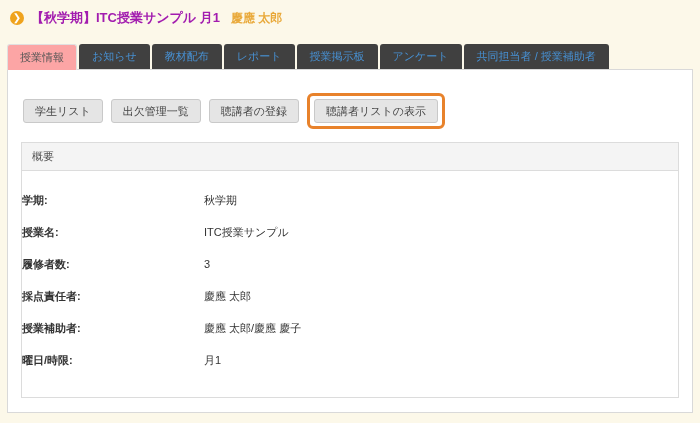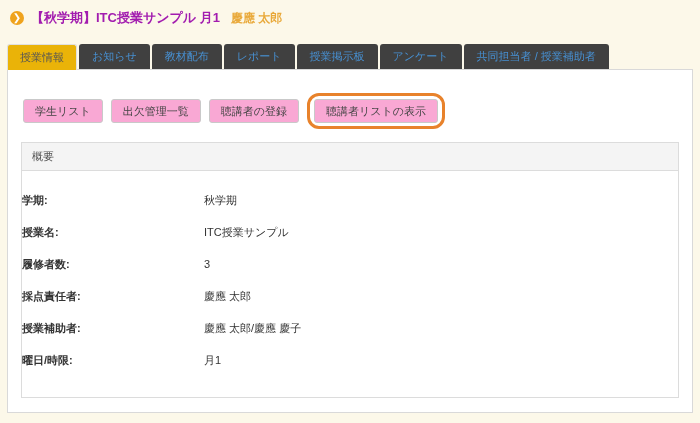--- a/index.html
+++ b/index.html
@@ -46,21 +46,21 @@
     background: #404040;
     color: #4790d2;
     font-size: 11px;
     padding: 6px 13px;
     border-radius: 3px 3px 0 0;
     line-height: 12px;
     cursor: pointer;
     white-space: nowrap;
   }
   .tab.active {
-    background: #eab308;
+    background: #fca5a5;
     color: #555;
     border: 1px solid #e0e0e0;
     border-bottom: none;
     margin-bottom: -1px;
     padding: 6px 12px 7px 12px;
     z-index: 3;
   }
 
   
   .panel {
@@ -72,34 +72,34 @@
   }
 
   
   .toolbar {
     display: flex; align-items: center;
     gap: 8px;
     margin: 29px 0 0 15px;
     height: 24px;
   }
   .btn {
-    background: #f9a8d4;
+    background: #e5e5e5;
     border: 1px solid #c9c9c9;
     border-radius: 3px;
     padding: 5px 11px;
     font-size: 11px;
     color: #444;
     font-family: inherit;
     line-height: 12px;
     cursor: pointer;
   }
   .annotation {
     display: inline-flex; align-items: center;
     border: 3px solid #e8822b;
-    border-radius: 12px;
+    border-radius: 6px;
     padding: 3px 4px;
   }
 
   
   .box {
     margin: 19px 13px 0 13px;
     border: 1px solid #dcdcdc;
     background: #fff;
   }
   .box-header {

